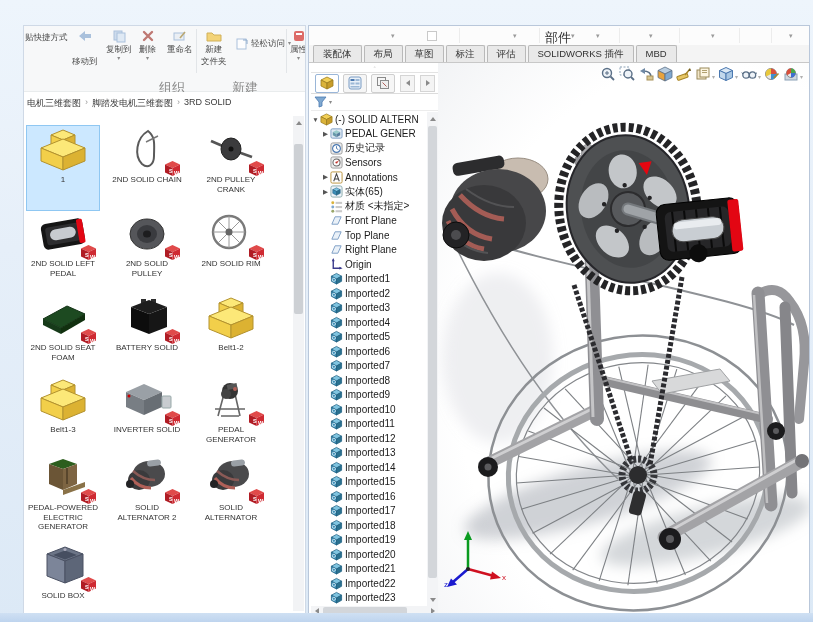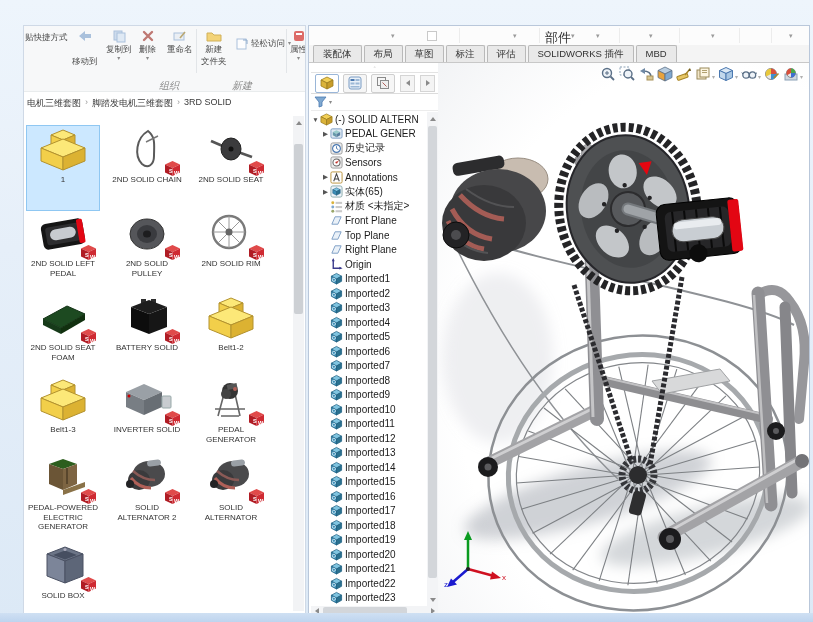--- a/index.html
+++ b/index.html
@@ -10,21 +10,21 @@
   
   #explorer{left:23px;top:25px;width:283px;height:597px;background:#fff;
             border:1px solid #cfd9e6;box-sizing:border-box;overflow:hidden;}
   #ribbon{left:0;top:0;width:283px;height:52px;background:#f7f8f9;border-bottom:1px solid #e4e7ea;}
   .rbtn{position:absolute;display:flex;flex-direction:column;align-items:center;color:#5a5a5a;font-size:8.5px;}
   .rbtn .ric{height:17px;display:flex;align-items:center;justify-content:center;opacity:.85;}
   .rlabel{white-space:nowrap;color:#4a4a4a;}
   .caret{font-size:6px;color:#8a8a8a;line-height:5px;}
   .rsep{position:absolute;top:3px;width:1px;height:44px;background:#e2e5e8;}
   #grouprow{left:0;top:52px;width:283px;height:13px;background:#f7f8f9;border-bottom:1px solid #e9eced;}
-  .gl{position:absolute;top:1px;font-size:10px;color:#8a8a8a;font-style:italic;}
+  .gl{position:absolute;top:1px;font-size:13px;color:#8a8a8a;}
   #crumbbar{left:0;top:66px;width:283px;height:22px;background:#fff;border-bottom:1px solid #ededed;}
   #breadcrumb{position:absolute;left:3px;top:5px;font-size:9px;color:#3a3a3a;display:flex;gap:4px;white-space:nowrap;}
   .crumb{cursor:default;}
   .crumbsep{color:#9a9a9a;}
   #filearea{left:0;top:88px;width:283px;height:497px;background:#fff;overflow:hidden;}
   #filegrid{position:absolute;left:3px;top:12px;display:grid;grid-template-columns:72px 72px 72px;column-gap:12px;grid-template-rows:84px 84px 82px 78px 88px 72px 58px;}
   .file-item{position:relative;display:flex;flex-direction:column;align-items:center;width:72px;}
   .file-item.selected{background:#cce8ff;outline:1px solid #8fc7f2;}
   .thumb{position:relative;width:60px;height:46px;display:flex;align-items:center;justify-content:center;}
   .sw-badge{position:absolute;right:-4px;bottom:-5px;width:17px;height:17px;}
@@ -209,21 +209,21 @@
               <circle cx="26" cy="23" r="2.5" fill="#111"></circle>
             </svg>
             <div class="sw-badge"><svg width="17" height="17" viewBox="0 0 17 17">
                 <polygon points="8.5,1 16,4.5 8.5,8 1,4.5" fill="#e04a4a"></polygon>
                 <polygon points="1,4.5 8.5,8 8.5,16 1,12.5" fill="#b01c24"></polygon>
                 <polygon points="16,4.5 8.5,8 8.5,16 16,12.5" fill="#cf2a32"></polygon>
                 <text x="5" y="13" font-size="5.5" fill="#fff" font-family="sans-serif" font-weight="bold">S</text>
                 <text x="10" y="14.5" font-size="5.5" fill="#fff" font-family="sans-serif" font-weight="bold">W</text>
               </svg></div>
           </div>
-          <div class="flabel">2ND SOLID SEAT</div>
+          <div class="flabel">2ND PULLEY CRANK</div>
         </div>
         <div class="file-item">
           <div class="thumb">
             <svg width="52" height="46" viewBox="0 0 52 46">
               <g transform="rotate(-10 26 24)">
                 <rect x="5" y="11" width="42" height="26" rx="5" fill="#151515"></rect>
                 <rect x="9" y="15" width="34" height="18" rx="3" fill="#2d2d2f"></rect>
                 <rect x="13" y="18" width="26" height="11" rx="5.5" fill="#c7cbd0"></rect>
                 <rect x="41" y="12" width="6" height="24" rx="1.5" fill="#e30613"></rect>
               </g>

